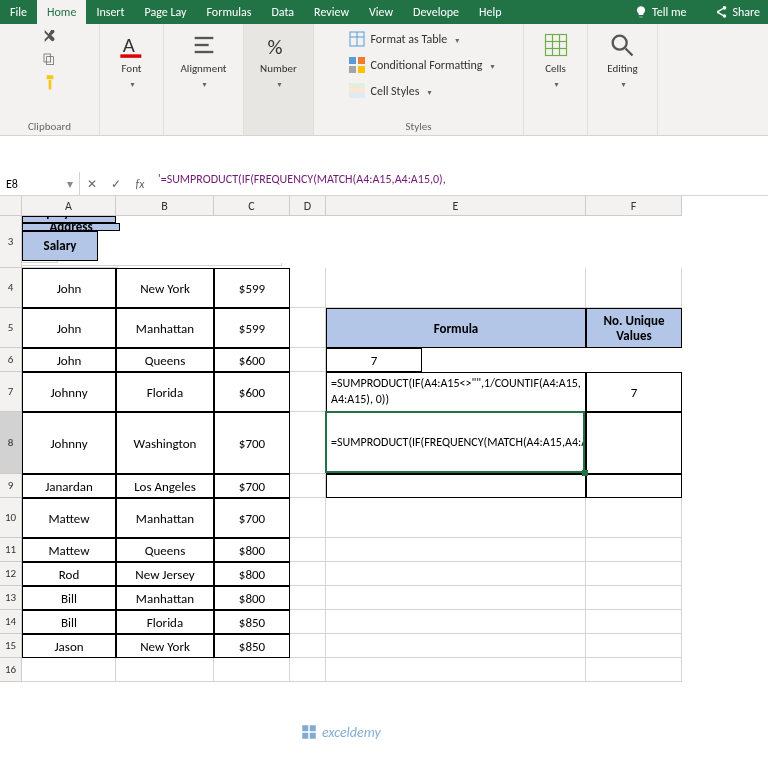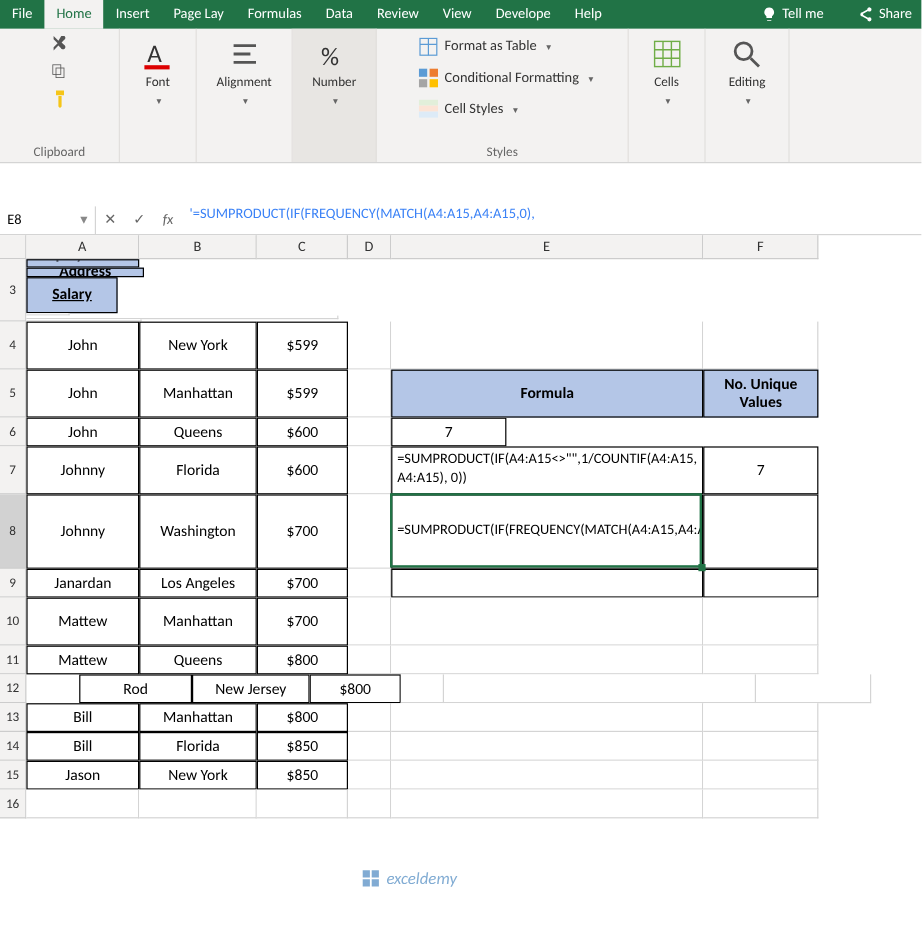--- a/index.html
+++ b/index.html
@@ -24,21 +24,21 @@
 .sm-col { display: flex; flex-direction: column; gap: 2px; align-items: flex-start; }
 .sm-btn { width: 20px; height: 20px; display: flex; align-items: center; justify-content: center; cursor: pointer; }
 .dd-arrow::after { content: "▾"; color: #666; font-size: 8px; margin-left: 2px; }
 .menu-line { display: flex; align-items: center; gap: 6px; height: 22px; cursor: pointer; font-size: 12px; color: #333; }
 
 
 .fbar { display: flex; align-items: center; height: 24px; border-bottom: 1px solid #d4d4d4; background: #fff; margin-top: 36px; }
 .namebox { width: 80px; border-right: 1px solid #d4d4d4; padding: 0 6px; height: 100%; display: flex; align-items: center; justify-content: space-between; font-size: 12px; }
 .fbar-btns { display: flex; align-items: center; height: 100%; }
 .fbar-btn { width: 24px; display: flex; align-items: center; justify-content: center; color: #666; cursor: pointer; }
-.formula-input { flex: 1; padding: 0 6px; font-size: 12px; border: none; outline: none; height: 100%; color: #3b82f6; overflow: hidden; white-space: nowrap; }
+.formula-input { flex: 1; padding: 0 6px; font-size: 12px; border: none; outline: none; height: 100%; color: #701a75; overflow: hidden; white-space: nowrap; }
 
 
 .grid-wrap { display:flex; }
 .corner { width: 22px; height: 20px; background: #f3f2f1; border-right: 1px solid #ccc; border-bottom: 1px solid #ccc; }
 .colheads { display: flex; }
 .ch { height: 20px; background: #f3f2f1; border-right: 1px solid #ccc; border-bottom: 1px solid #ccc; display:flex; align-items:center; justify-content:center; color:#333; font-size:12px; }
 .rowhead { width: 22px; background: #f3f2f1; border-right: 1px solid #ccc; border-bottom: 1px solid #ccc; display:flex; align-items:center; justify-content:center; color:#333; font-size:11px; }
 .rh-sel { background:#d2d2d2; }
 .grid { position: relative; }
 .row { display:flex; }
@@ -245,21 +245,21 @@
       <div class="rowhead" style="height: 24px;">12</div>
       <div class="rowhead" style="height: 24px;">13</div>
       <div class="rowhead" style="height: 24px;">14</div>
       <div class="rowhead" style="height: 24px;">15</div>
       <div class="rowhead" style="height: 24px;">16</div>
     </div>
   <div class="grid" id="grid">
       <div class="row" style="height: 52px; flex-direction: column;">
         <div class="cell cA hdr-cell" style="height: 52px; white-space: normal; padding: 2px;">Employee First Name</div>
         <div class="cell cB hdr-cell" style="height: 52px; white-space: normal; padding: 2px;">Address</div>
-        <div class="cell cC hdr-cell" style="height: 36px; white-space: normal; padding: 14px; text-decoration: underline;">Salary</div>
+        <div class="cell cC hdr-cell" style="height: 36px; white-space: normal; padding: 14px;">Salary</div>
         <div class="cell cD" style="height: 52px;"></div>
         <div class="cell cE" style="height: 52px;"></div>
         <div class="cell cF" style="height: 52px;"></div>
       </div>
       <div class="row" style="height: 40px;">
         <div class="cell cA tbl-cell" style="height: 40px;">John</div>
         <div class="cell cB tbl-cell" style="height: 40px;">New York</div>
         <div class="cell cC tbl-cell" style="height: 40px;">$599</div>
         <div class="cell cD" style="height: 40px;"></div>
         <div class="cell cE" style="height: 40px;"></div>
@@ -313,21 +313,21 @@
         <div class="cell cF" style="height: 40px;"></div>
       </div>
       <div class="row" style="height: 24px;">
         <div class="cell cA tbl-cell" style="height: 24px;">Mattew</div>
         <div class="cell cB tbl-cell" style="height: 24px;">Queens</div>
         <div class="cell cC tbl-cell" style="height: 24px;">$800</div>
         <div class="cell cD" style="height: 24px;"></div>
         <div class="cell cE" style="height: 24px;"></div>
         <div class="cell cF" style="height: 24px;"></div>
       </div>
-      <div class="row" style="height: 24px; margin-left: 44px;">
+      <div class="row" style="height: 24px;">
         <div class="cell cA tbl-cell" style="height: 24px;">Rod</div>
         <div class="cell cB tbl-cell" style="height: 24px;">New Jersey</div>
         <div class="cell cC tbl-cell" style="height: 24px;">$800</div>
         <div class="cell cD" style="height: 24px;"></div>
         <div class="cell cE" style="height: 24px;"></div>
         <div class="cell cF" style="height: 24px;"></div>
       </div>
       <div class="row" style="height: 24px;">
         <div class="cell cA tbl-cell" style="height: 24px;">Bill</div>
         <div class="cell cB tbl-cell" style="height: 24px;">Manhattan</div>

